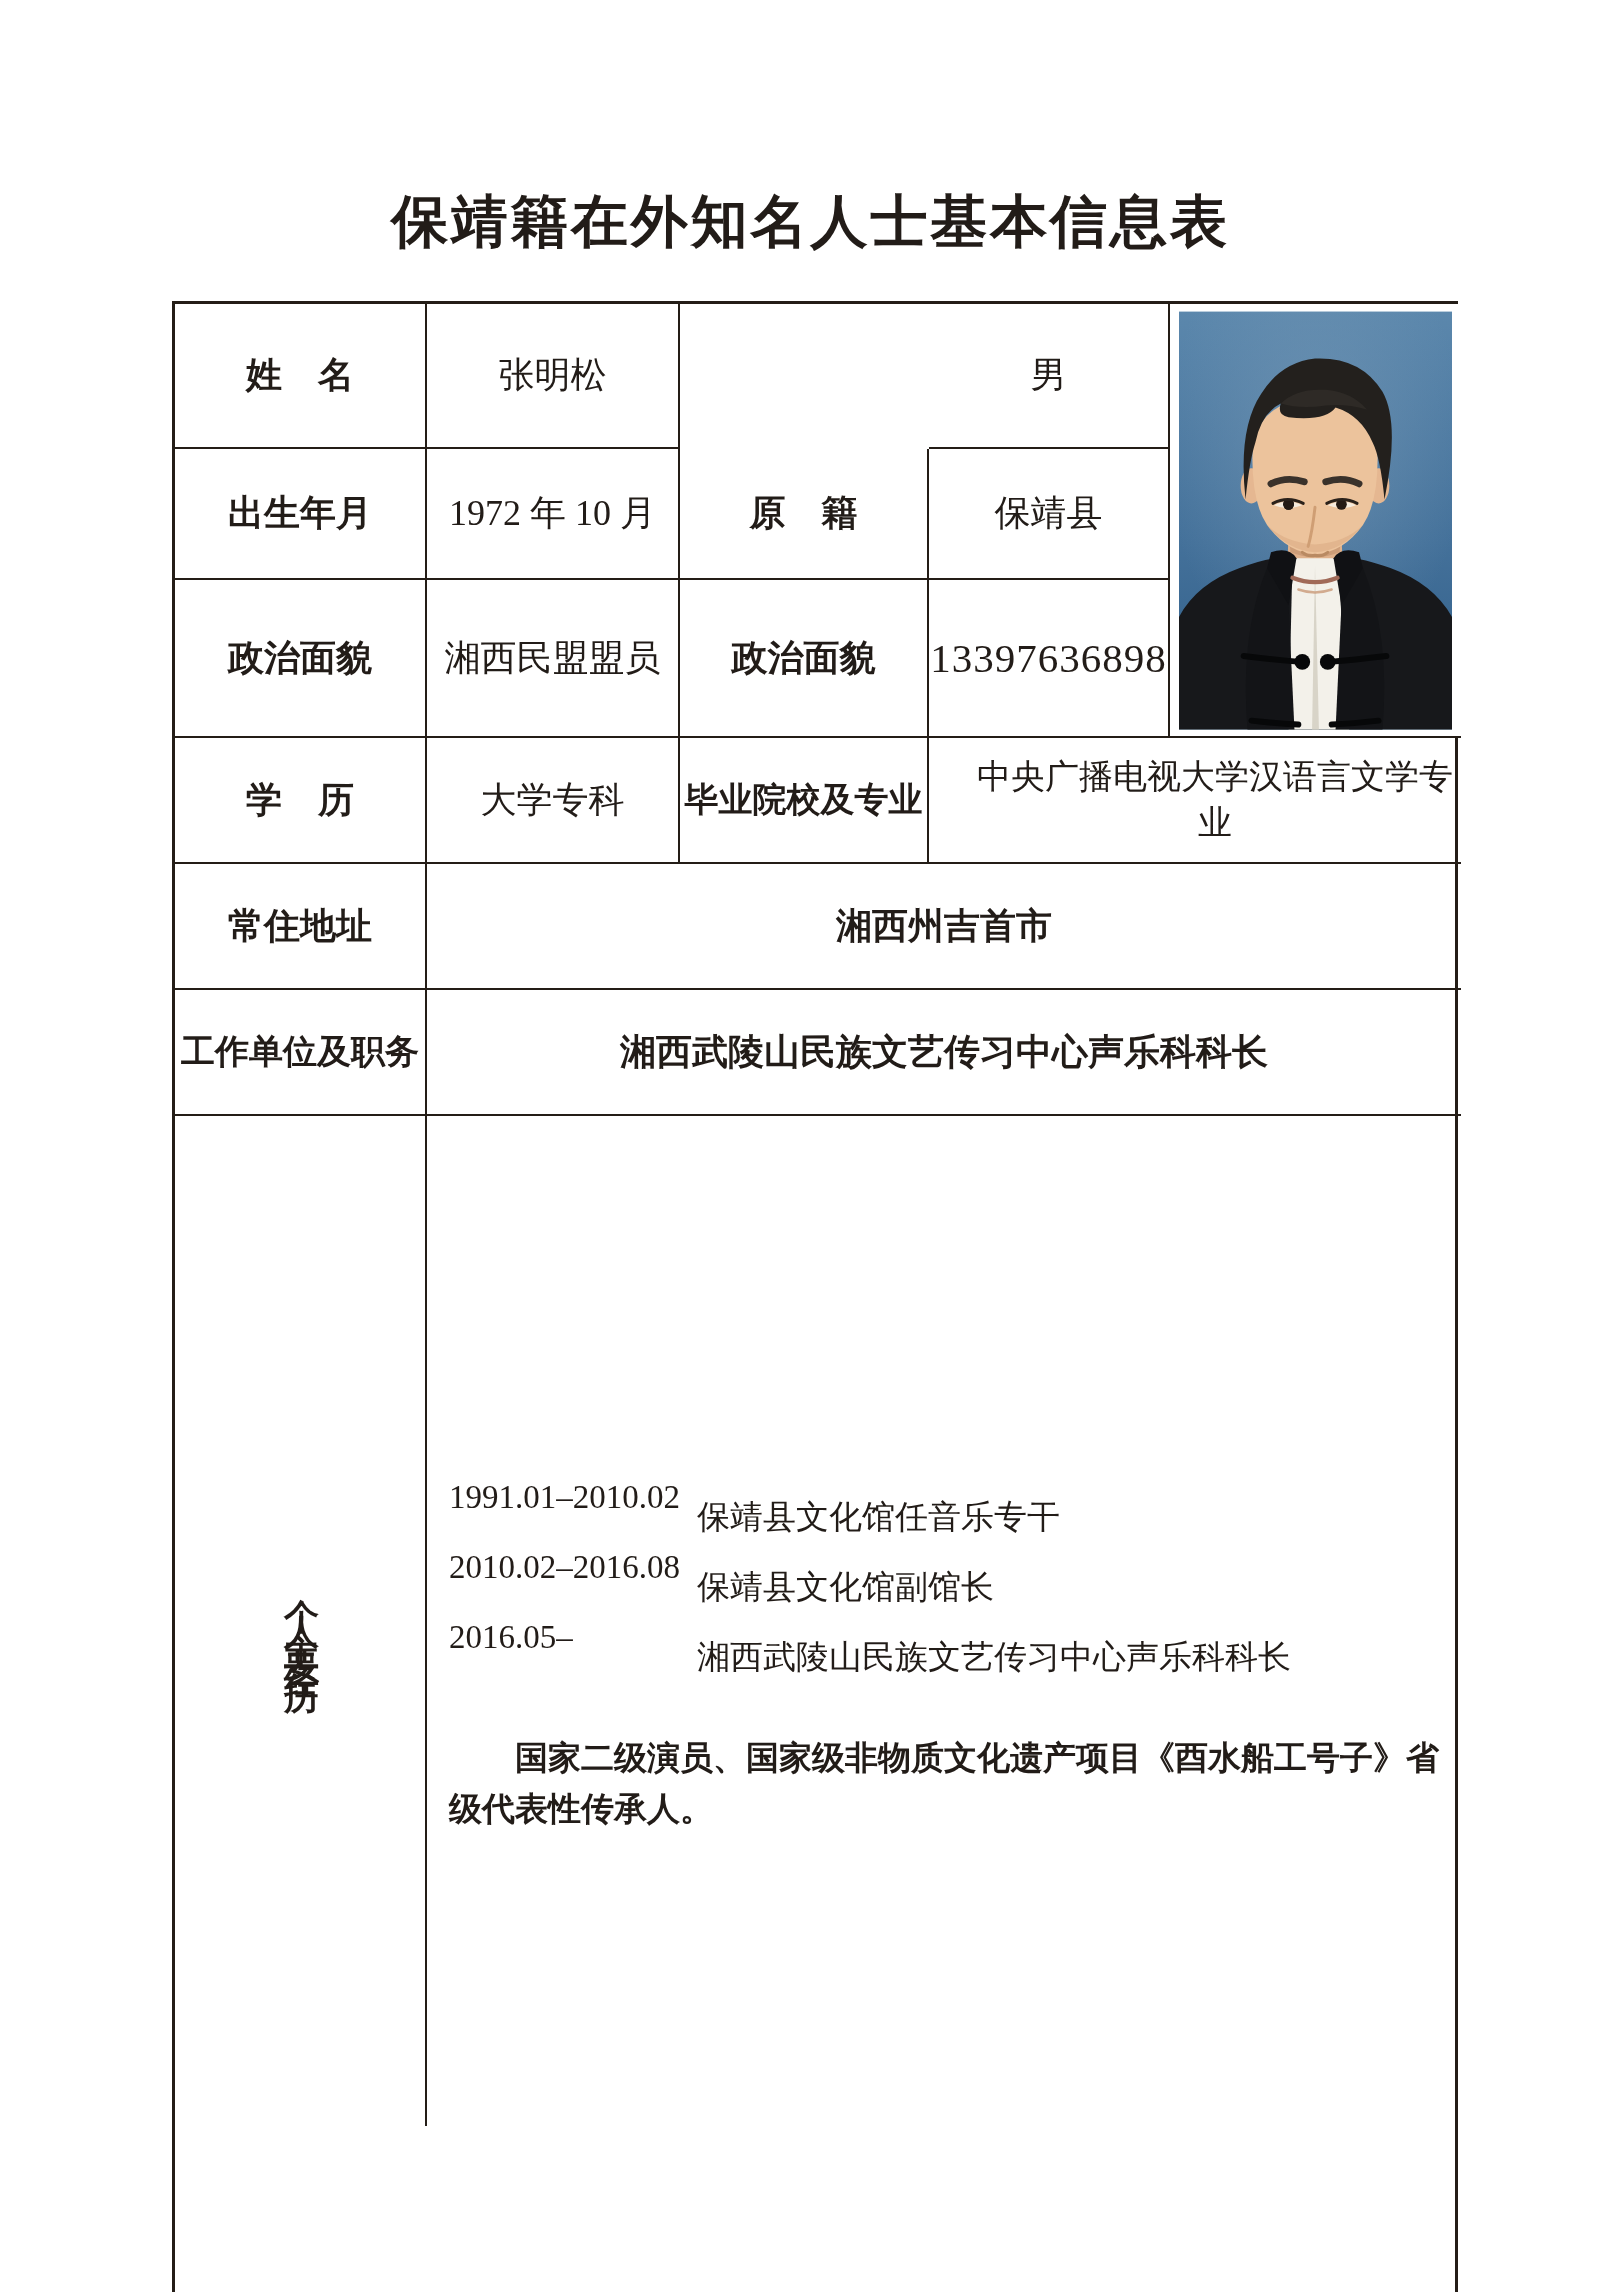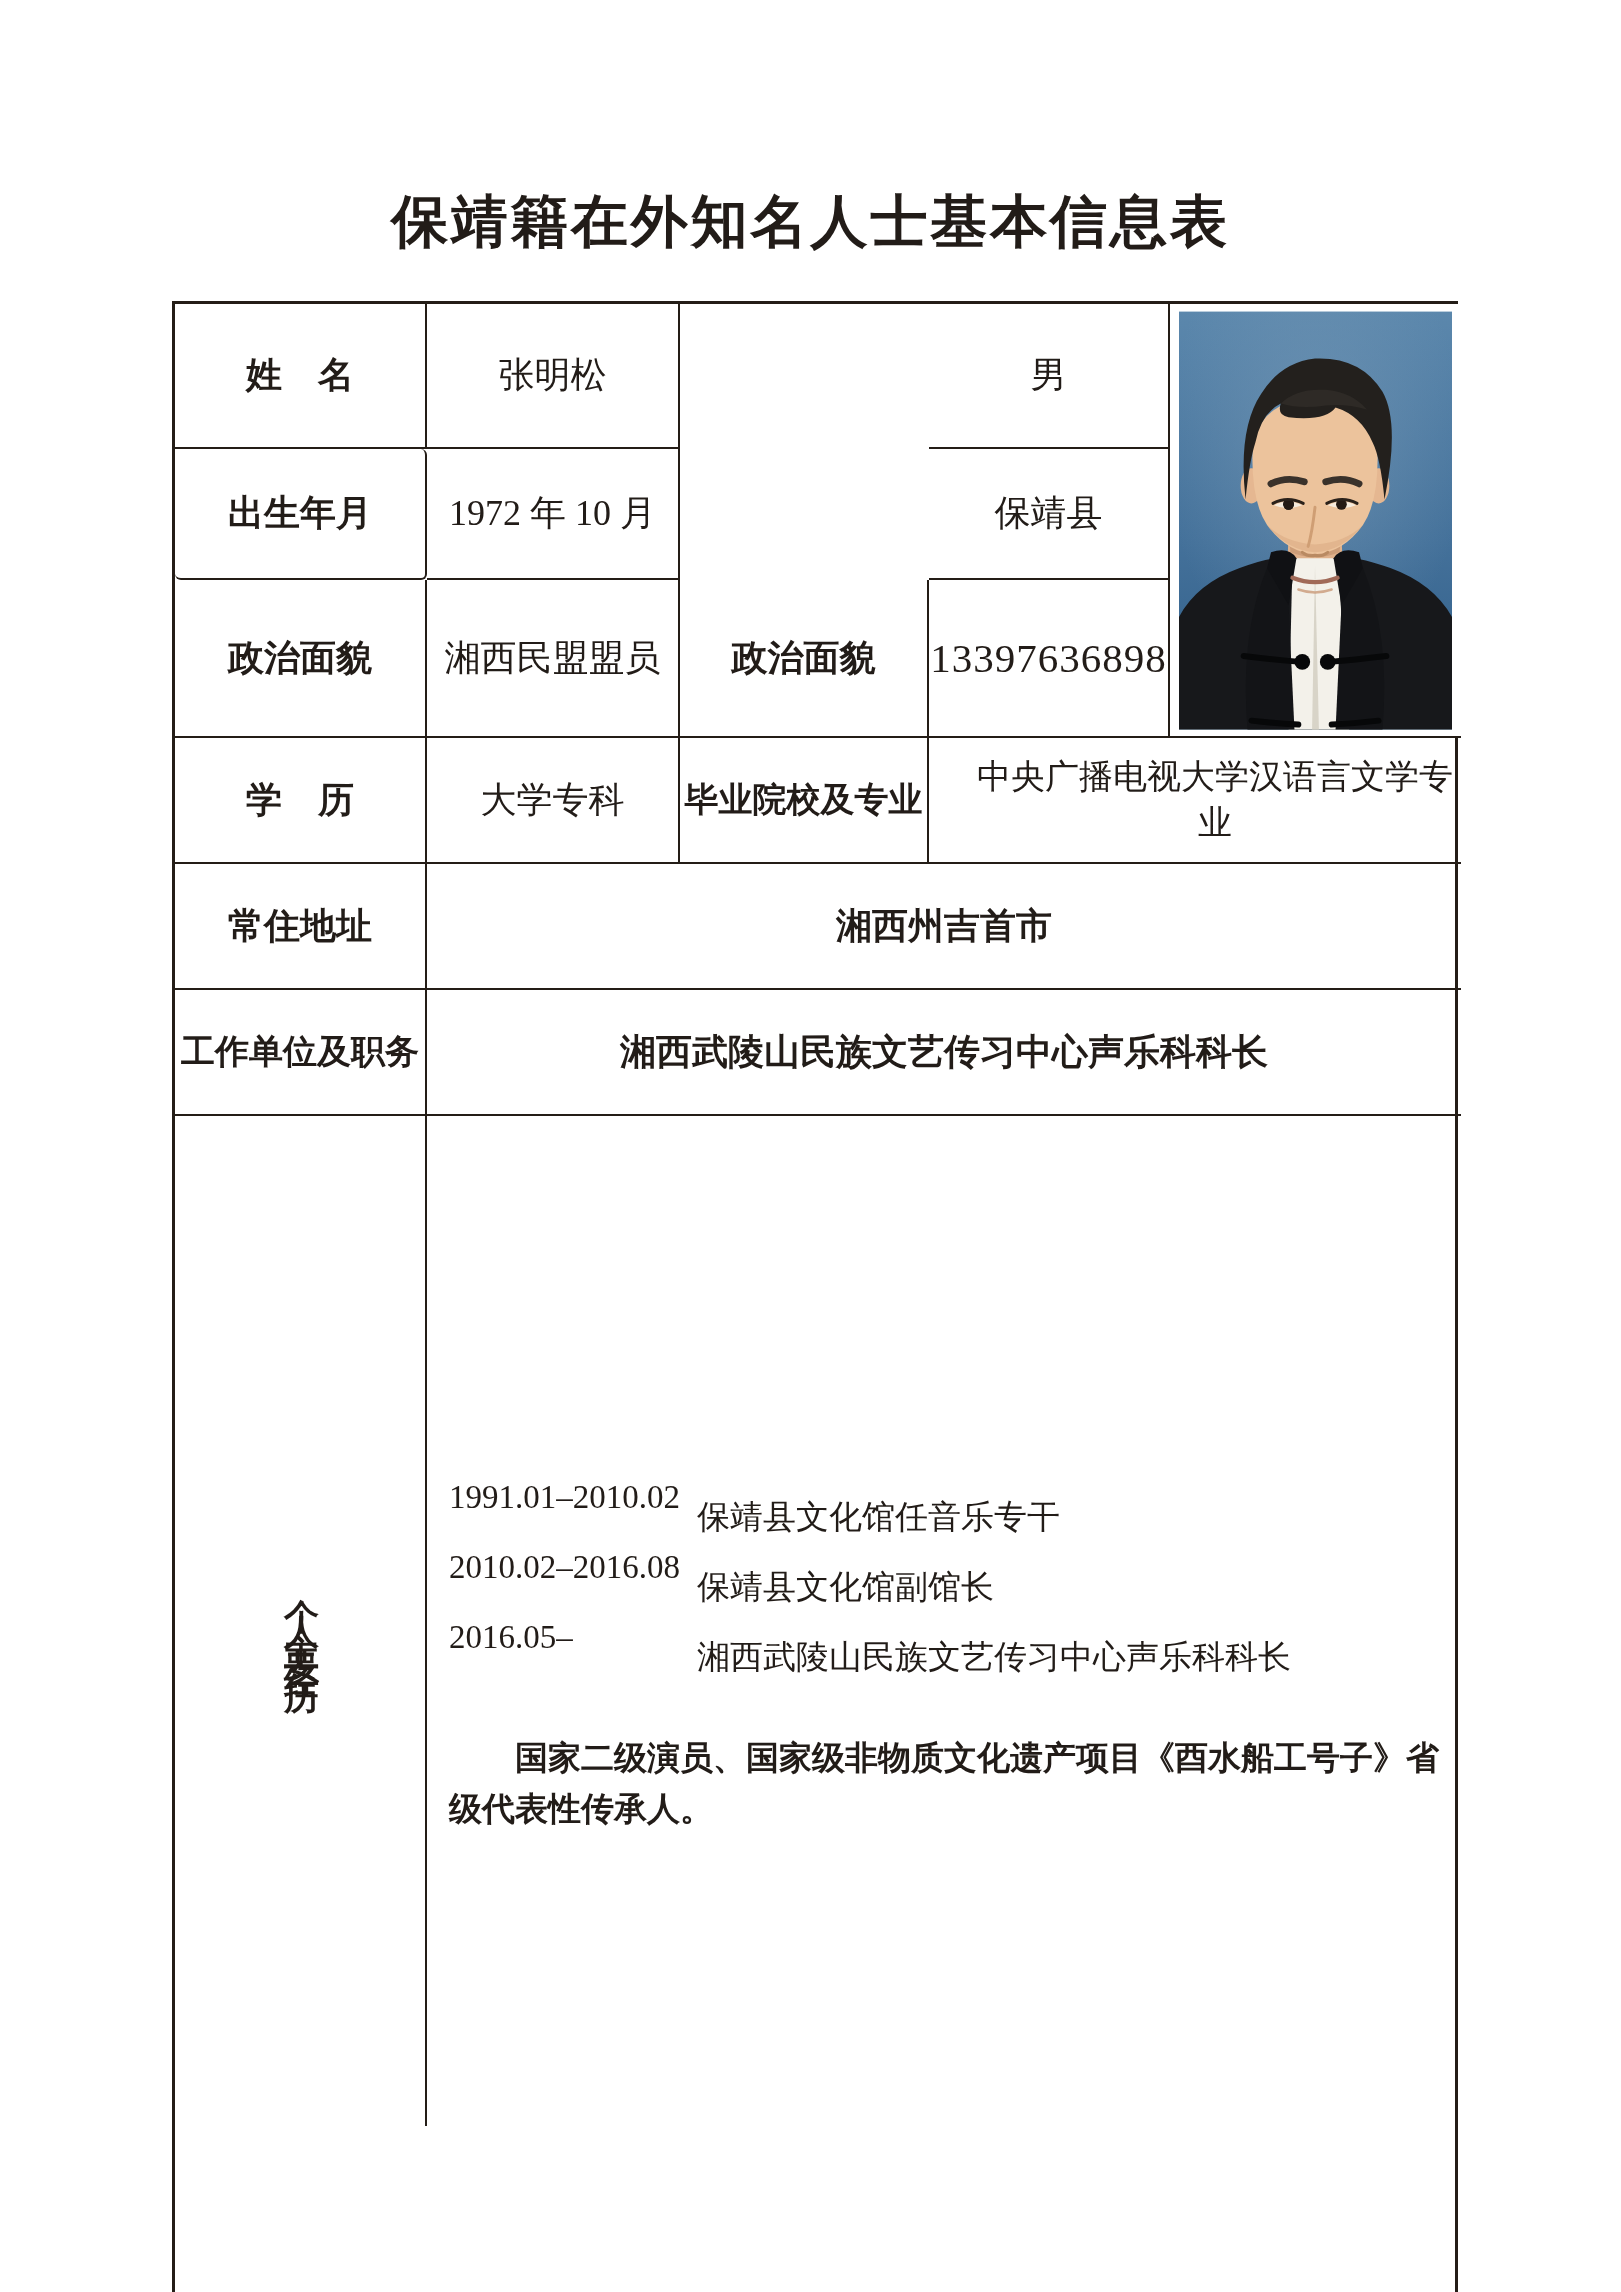--- a/index.html
+++ b/index.html
@@ -180,22 +180,23 @@
         <path d="M151 196 Q167 188 182 196" stroke="#2a211a" stroke-width="3" fill="none" stroke-linecap="round"></path>
 
         <path d="M139 200 Q136 226 132 240" stroke="#cf9e74" stroke-width="3" fill="none" stroke-linecap="round"></path>
         <path d="M126 246 Q132 251 139 249 M152 246 Q146 251 139 249" stroke="#b98a62" stroke-width="3" fill="none" stroke-linecap="round"></path>
 
         <path d="M116 272 Q139 281 162 272" stroke="#a06a58" stroke-width="4.5" fill="none" stroke-linecap="round"></path>
         <path d="M122 284 Q139 290 156 284" stroke="#c99a78" stroke-width="2.5" fill="none" stroke-linecap="round" opacity="0.8"></path>
       </svg>
     </div>
 
-    <div class="cell label" style="grid-row:2;grid-column:1;border-radius:6px;">出生年月</div>
+    <div class="cell label" style="grid-row:2;grid-column:1;">出生年月</div>
     <div class="cell value" style="grid-row:2;grid-column:2;">1972 年 10 月</div>
+    <div class="cell label" style="grid-row:2;grid-column:3;">原　籍</div>
     <div class="cell value" style="grid-row:2;grid-column:4;">保靖县</div>
 
     <div class="cell label" style="grid-row:3;grid-column:1;">政治面貌</div>
     <div class="cell value" style="grid-row:3;grid-column:2;">湘西民盟盟员</div>
     <div class="cell label" style="grid-row:3;grid-column:3;">政治面貌</div>
     <div class="cell value num" style="grid-row:3;grid-column:4;">13397636898</div>
 
     <div class="cell label" style="grid-row:4;grid-column:1;">学　历</div>
     <div class="cell value" style="grid-row:4;grid-column:2;">大学专科</div>
     <div class="cell label long" style="grid-row:4;grid-column:3;font-size:34px;">毕业院校及专业</div>

